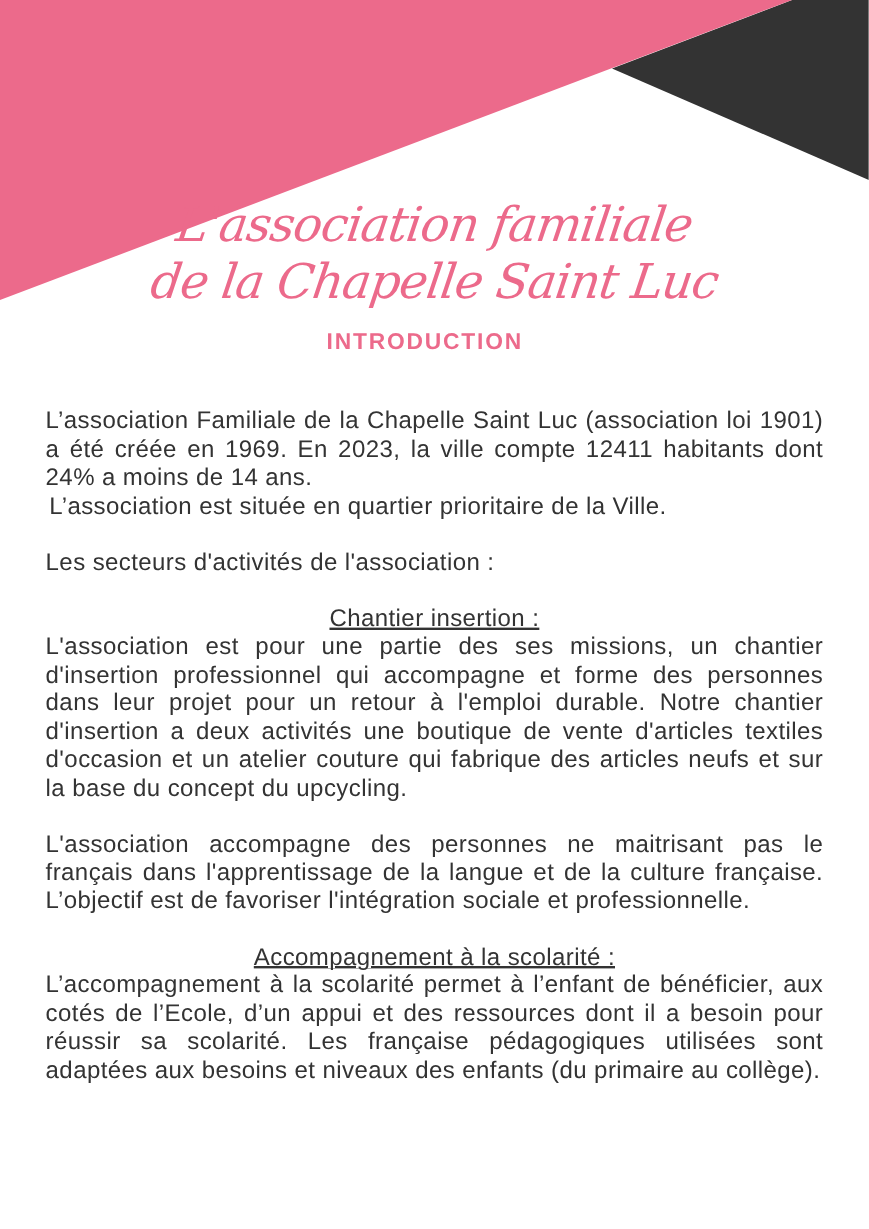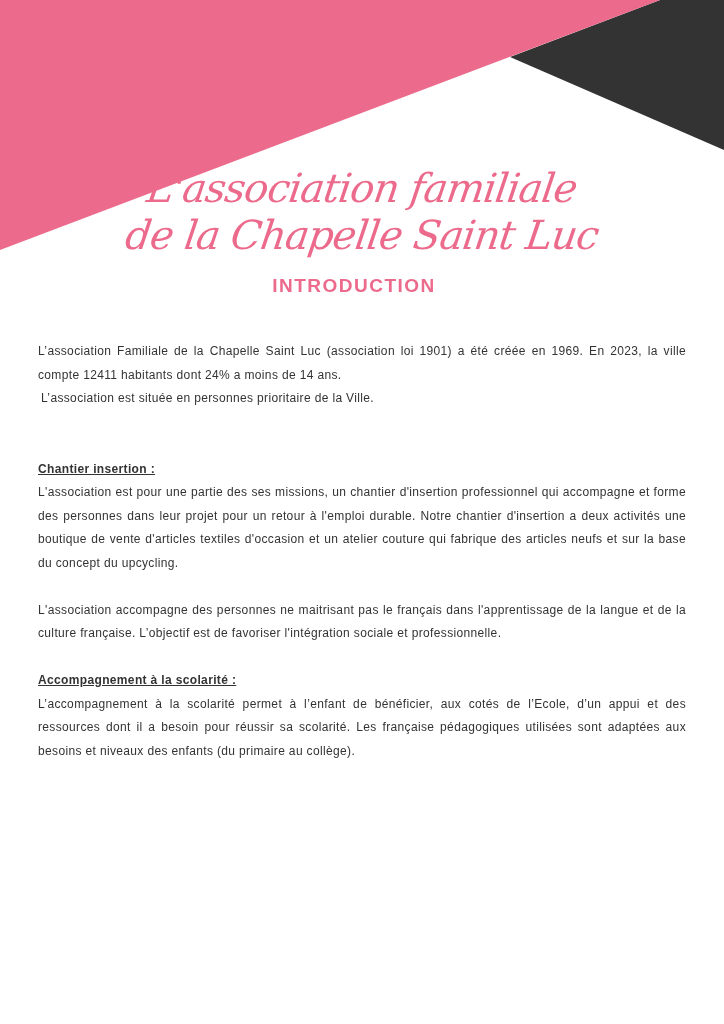--- a/index.html
+++ b/index.html
@@ -17,45 +17,46 @@
       letter-spacing: -1px; transform: skewX(-8deg);
     }
     .title-line1 { top: 165px; }
     .title-line2 { top: 212px; }
     .section-title {
       position: absolute; top: 275px; left: 0; width: 708px; text-align: center;
       color: #ec6a8b; font-weight: bold; font-size: 19px; letter-spacing: 1.5px;
     }
     .content {
       position: absolute; left: 38px; top: 340px; width: 648px;
-      font-size: 12px; line-height: 23.5px; letter-spacing: 0.35px;
+      font-size: 20px; line-height: 23.5px; letter-spacing: 0.35px;
       text-align: justify;
     }
     .content p { margin: 0; }
     .gap { height: 23.5px; }
-    .heading { font-weight: bold; text-decoration: underline; text-align: left; }
+    .heading { font-weight: normal; text-decoration: underline; text-align: center; }
     .indent { padding-left: 3px; }
   </style>
 </head>
 <body>
 
 <svg class="bg-shapes" viewBox="0 0 724 300" width="724" height="300">
   <polygon points="660,0 724,0 724,150 510,57" fill="#333333"></polygon>
   <polygon points="0,0 660,0 0,250" fill="#ec6a8b"></polygon>
 </svg>
 
 <div class="title title-line1">L'association familiale</div>
 <div class="title title-line2">de la Chapelle Saint Luc</div>
 
 <div class="section-title">INTRODUCTION</div>
 
 <div class="content">
   <p>L’association Familiale de la Chapelle Saint Luc (association loi 1901) a été créée en 1969. En 2023, la ville compte 12411 habitants dont  24% a moins de 14 ans.</p>
-  <p class="indent">L’association est située en personnes prioritaire de la Ville.</p>
+  <p class="indent">L’association est située en quartier prioritaire de la Ville.</p>
   <div class="gap"></div>
+  <p>Les secteurs d'activités de l'association :</p>
   <div class="gap"></div>
 
   <p class="heading">Chantier insertion :</p>
   <p>L'association est pour une partie des ses missions, un chantier d'insertion professionnel qui accompagne et forme des personnes dans leur projet pour un retour à l'emploi durable. Notre chantier d'insertion a deux activités une boutique de vente d'articles textiles d'occasion et un atelier couture qui fabrique des articles neufs et sur la base du concept du upcycling.</p>
   <div class="gap"></div>
 
   <p>L'association accompagne des personnes ne maitrisant pas le français dans l'apprentissage de la langue et de la culture française. L’objectif est de favoriser l'intégration sociale et professionnelle.</p>
   <div class="gap"></div>
 
   <p class="heading">Accompagnement à la scolarité :</p>

